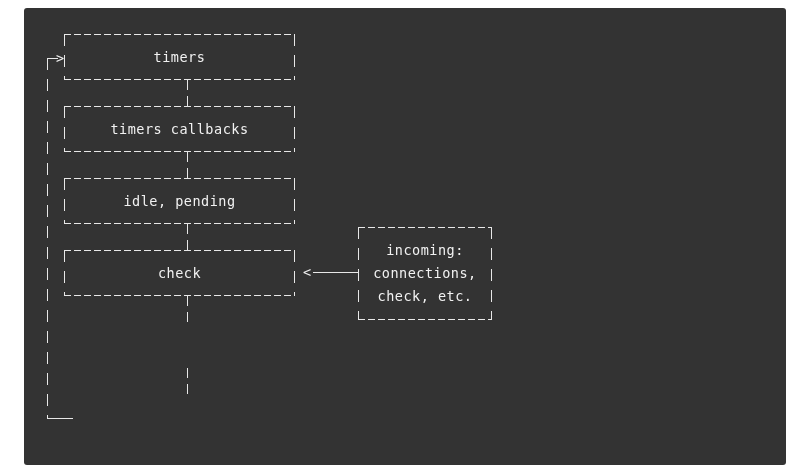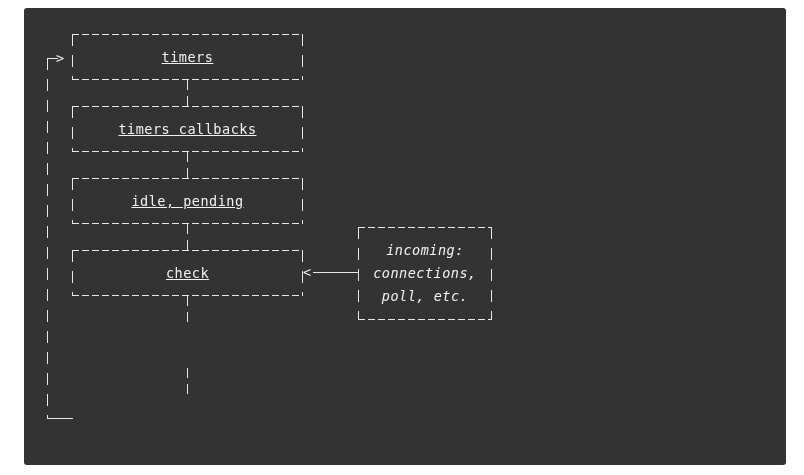--- a/index.html
+++ b/index.html
@@ -36,21 +36,21 @@
       repeating-linear-gradient(180deg, var(--line) 0 12px, transparent 12px 21px);
     background-size: 100% 1px, 100% 1px, 1px 100%, 1px 100%;
     background-position: left top, left bottom, left top, right top;
     background-repeat: no-repeat;
     display: flex; align-items: center; justify-content: center;
     color: var(--text);
     font-size: 13.5px;
     letter-spacing: 0.5px;
   }
 
-  .phase-box { left: 48px; width: 231px; height: 46px; text-decoration: underline; }
+  .phase-box { left: 40px; width: 231px; height: 46px; }
 
   .connector {
     position: absolute;
     left: 163px; width: 1px; height: 26px;
     background: repeating-linear-gradient(180deg, var(--line) 0 10px, transparent 10px 16px);
   }
 
   .loop-v {
     position: absolute;
     left: 23px; top: 50px; width: 1px; height: 361px;
@@ -72,21 +72,21 @@
     font-size: 13.5px;
     line-height: 15px;
     height: 15px;
   }
   .loop-arrowhead { left: 32px; top: 43px; }
 
   .incoming-box {
     left: 334px; top: 219px; width: 134px; height: 93px;
     flex-direction: column;
   }
-  .incoming-box .line { display: block; line-height: 23px; text-align: left; font-style: italic; }
+  .incoming-box .line { display: block; line-height: 23px; text-align: left; }
 
   .incoming-arrow-line {
     position: absolute;
     left: 289px; top: 264px; width: 45px; height: 1px;
     background: var(--line);
   }
   .incoming-arrowhead { left: 279px; top: 257px; }
 </style>
 </head>
 <body>
@@ -118,19 +118,19 @@
       <span>check</span>
     </div>
     <div class="connector" style="top:288px"></div>
 
     <div class="connector" style="top:360px"></div>
 
 
     <div class="dash-box incoming-box">
       <span class="line">incoming:</span>
       <span class="line">connections,</span>
-      <span class="line">poll, etc.</span>
+      <span class="line">check, etc.</span>
     </div>
     <div class="incoming-arrow-line"></div>
     <span class="arrowhead incoming-arrowhead">&lt;</span>
 
   </div>
 </div>
 
 </body></html>

